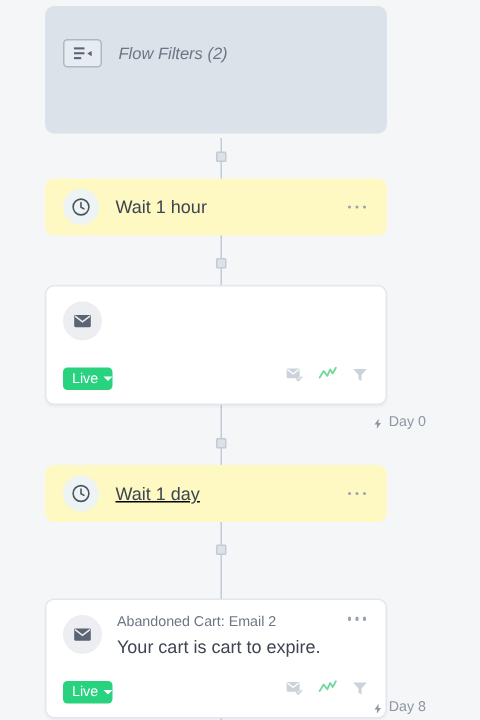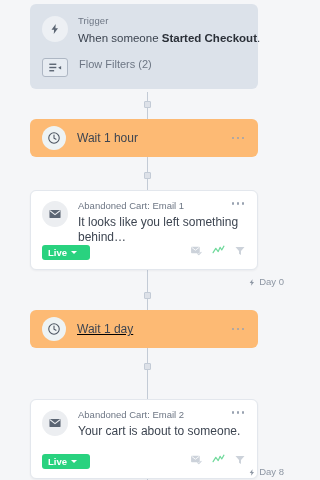--- a/index.html
+++ b/index.html
@@ -94,43 +94,44 @@
     line-height: 16px;
     margin-top: 3px;
     white-space: nowrap;
   }
   .trigger-line b {
     font-weight: bold;
     color: #2b3038;
   }
   .flow-filters {
     display: flex;
-    align-items: flex-start;
+    align-items: center;
     margin-top: 12px;
+    font-style: italic;
   }
   .ff-icon {
     width: 24px;
     height: 17px;
     border: 1px solid #aeb7c4;
     border-radius: 3px;
     background: #e7ecf2;
     display: flex;
     align-items: center;
     justify-content: center;
     flex: 0 0 24px;
   }
   .ff-label {
     margin-left: 11px;
     font-size: 11px;
     color: #6d7684;
   }
 
   
   .wait-card {
-    background: #fdba74;
+    background: #fef9c3;
     height: 38px;
     display: flex;
     align-items: center;
     padding: 0 12px;
   }
   .wait-card .circle-icon {
     background: #eef3f4;
     width: 24px;
     height: 24px;
     flex: 0 0 24px;
@@ -204,23 +205,23 @@
     display: flex;
     align-items: center;
     justify-content: space-between;
   }
   .live-badge {
     display: inline-flex;
     align-items: center;
     background: #29d27f;
     color: #ffffff;
     font-size: 9.5px;
-    font-weight: bold;
+    font-weight: normal;
     border-radius: 3px;
-    padding: 2px 13px 2px 6px;
+    padding: 2px 0 2px 6px;
     line-height: 11px;
   }
   .live-badge .caret {
     margin-left: 4px;
     width: 0;
     height: 0;
     border-left: 3.5px solid transparent;
     border-right: 3.5px solid transparent;
     border-top: 3.5px solid #ffffff;
   }
@@ -251,31 +252,20 @@
 <div class="canvas">
 
   <div class="spine"></div>
   <div class="node-dot" style="top:101px;"></div>
   <div class="node-dot" style="top:172px;"></div>
   <div class="node-dot" style="top:292px;"></div>
   <div class="node-dot" style="top:363px;"></div>
   <div class="node-dot" style="top:471px;"></div>
 
   <div class="card trigger-card">
-    <div class="trigger-top">
-      <span class="circle-icon">
-        <svg width="12" height="12" viewBox="0 0 24 24" aria-hidden="true">
-          <path d="M13.5 2 5 13.5h5.2L9.5 22 18 10.5h-5.2z" fill="#5b6573"></path>
-        </svg>
-      </span>
-      <div class="trigger-text">
-        <div class="kicker">Trigger</div>
-        <div class="trigger-line"><span>When someone </span><b>Started Checkout</b><span>.</span></div>
-      </div>
-    </div>
     <div class="flow-filters">
       <span class="ff-icon">
         <svg width="14" height="11" viewBox="0 0 16 12" aria-hidden="true">
           <rect x="1.5" y="1.5" width="8" height="1.6" fill="#5b6573"></rect>
           <rect x="1.5" y="5.2" width="8" height="1.6" fill="#5b6573"></rect>
           <rect x="1.5" y="8.9" width="5.5" height="1.6" fill="#5b6573"></rect>
           <path d="M15 4.2 11.6 6.2 15 8.2z" fill="#5b6573"></path>
         </svg>
       </span>
       <span class="ff-label">Flow Filters (2)</span>
@@ -298,31 +288,20 @@
   </div>
 
   <div class="card email-card" style="top:190px;">
     <div class="email-top">
       <span class="circle-icon">
         <svg width="14" height="14" viewBox="0 0 24 24" aria-hidden="true">
           <rect x="2.5" y="5" width="19" height="14" rx="1.5" fill="#5b6573"></rect>
           <path d="M3.5 6.5 12 13l8.5-6.5" fill="none" stroke="#eceef1" stroke-width="1.8"></path>
         </svg>
       </span>
-      <div class="email-body">
-        <div class="email-title-row">
-          <span class="email-name">Abandoned Cart: Email 1</span>
-          <span class="dots" style="margin-top:-4px;">
-              <i></i>
-              <i></i>
-              <i></i>
-            </span>
-        </div>
-        <div class="email-subject">It looks like you left something behind…</div>
-      </div>
     </div>
     <div class="email-footer">
       <span class="live-badge">
         <span>Live</span>
         <span class="caret"></span>
       </span>
       <span class="stat-icons">
         <span>
           <svg width="13" height="13" viewBox="0 0 24 24" aria-hidden="true">
             <rect x="2" y="5" width="16" height="12" rx="1.5" fill="#ccd2da"></rect>
@@ -378,21 +357,21 @@
       </span>
       <div class="email-body">
         <div class="email-title-row">
           <span class="email-name">Abandoned Cart: Email 2</span>
           <span class="dots" style="margin-top:-4px;">
               <i></i>
               <i></i>
               <i></i>
             </span>
         </div>
-        <div class="email-subject">Your cart is about to someone.</div>
+        <div class="email-subject">Your cart is cart to expire.</div>
       </div>
     </div>
     <div class="email-footer">
       <span class="live-badge">
         <span>Live</span>
         <span class="caret"></span>
       </span>
       <span class="stat-icons">
         <span>
           <svg width="13" height="13" viewBox="0 0 24 24" aria-hidden="true">

